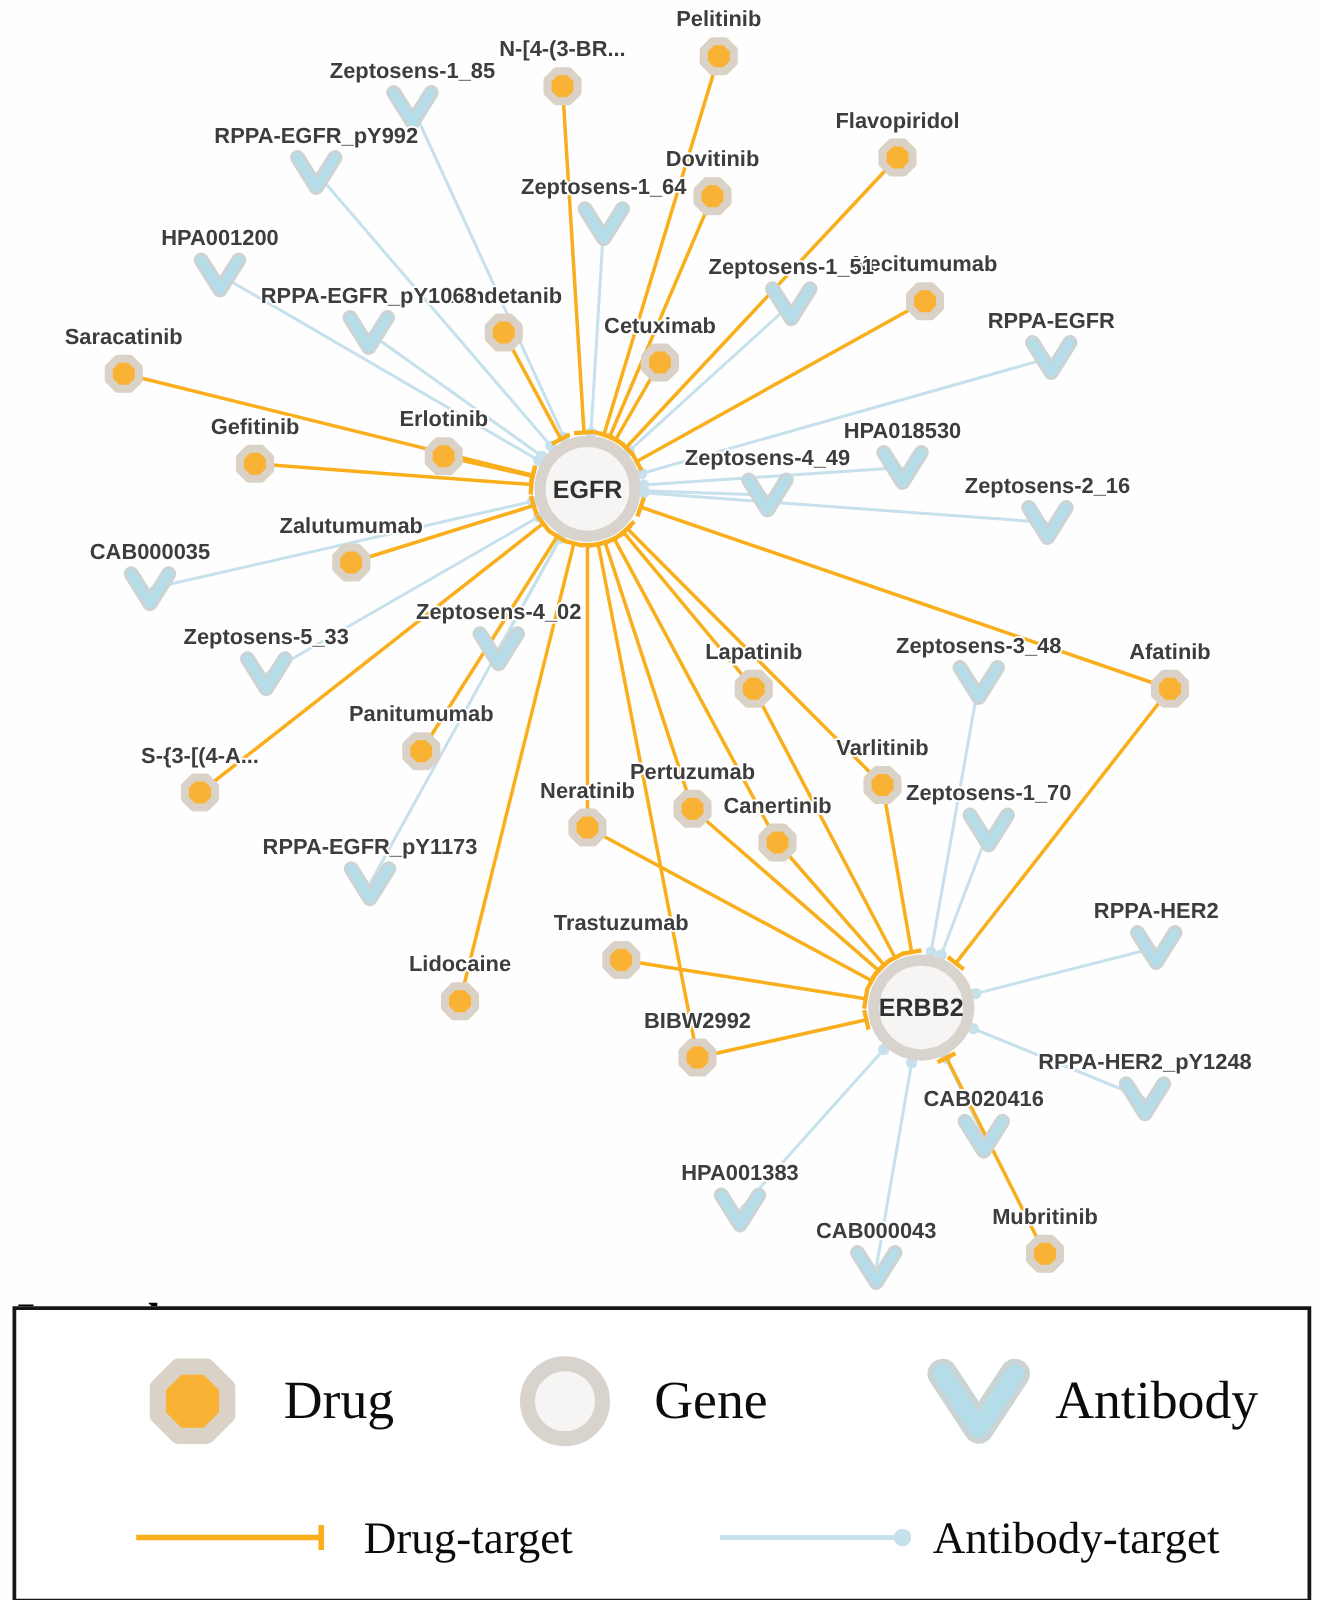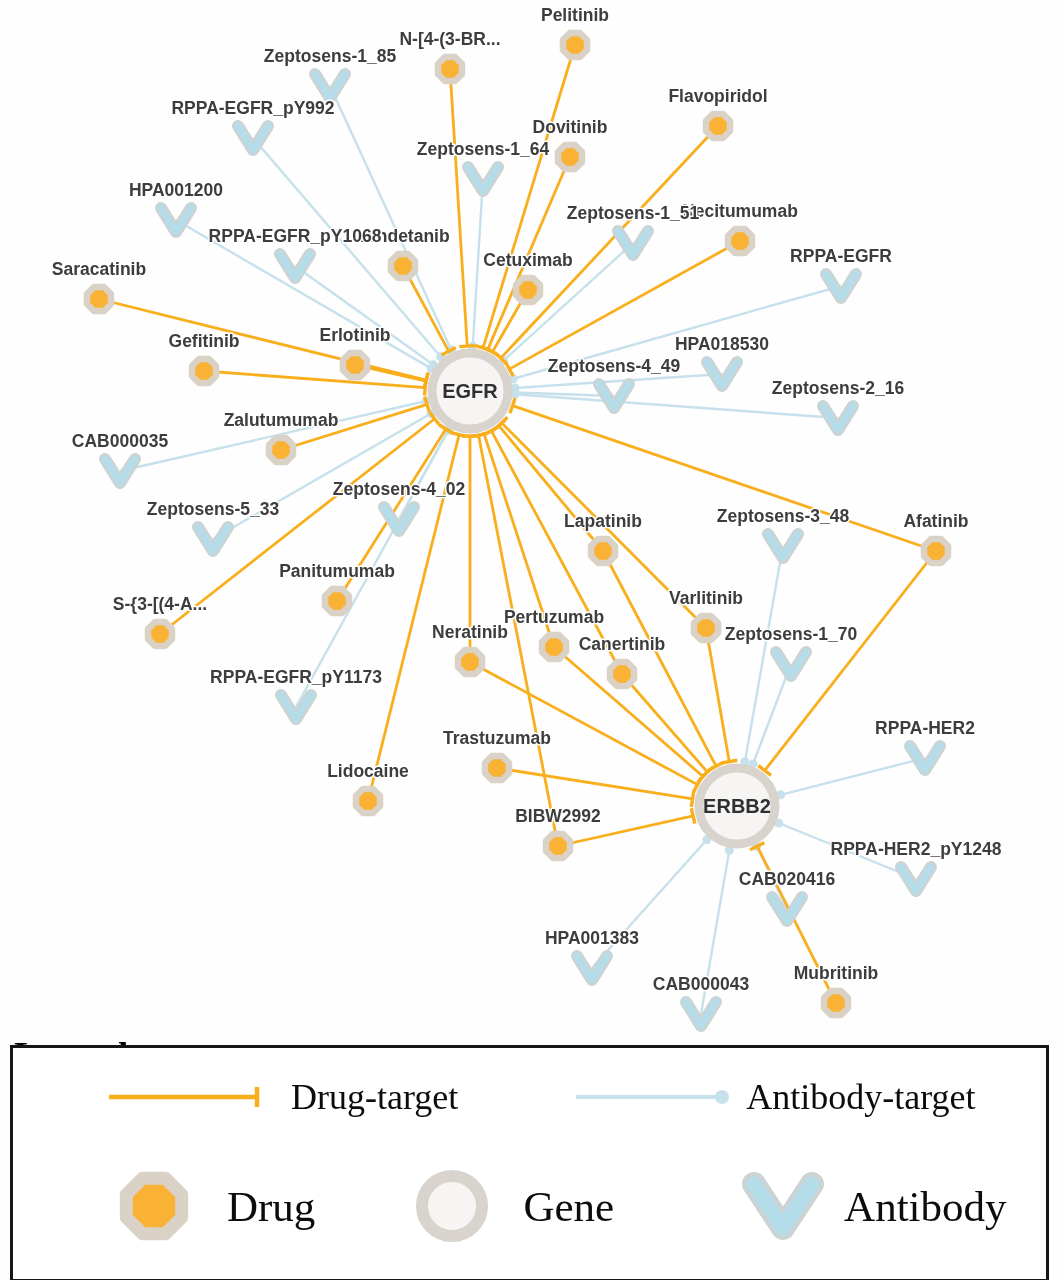--- a/index.html
+++ b/index.html
@@ -447,46 +447,46 @@
         <text x="787" y="885" text-anchor="middle" class="node-label">CAB020416</text>
         <text x="592" y="944" text-anchor="middle" class="node-label">HPA001383</text>
         <text x="701" y="990" text-anchor="middle" class="node-label">CAB000043</text>
       </g>
     </svg>
 
   <div class="legend-title">Legend</div>
 
   <div class="legend-box">
 
+    <div class="legend-row row-nodes">
+      <svg class="legend-icon" width="90" height="90">
+        <polygon points="72.7,56.5 56.5,72.7 33.5,72.7 17.3,56.5 17.3,33.5 33.5,17.3 56.5,17.3 72.7,33.5" fill="#F9B233" stroke="#DAD2C6" stroke-width="13" stroke-linejoin="round"></polygon>
+      </svg>
+      <span class="lbl drug-lbl">Drug</span>
+
+      <svg class="legend-icon" width="90" height="90">
+        <circle cx="45" cy="45" r="30" fill="#F6F5F3" stroke="#D8D3CD" stroke-width="12"></circle>
+      </svg>
+      <span class="lbl gene-lbl">Gene</span>
+
+      <svg class="legend-icon" width="90" height="84">
+        <path d="M 16 20 L 45 64 L 74 20" fill="none" stroke="#CBD3D4" stroke-width="24" stroke-linecap="round" stroke-linejoin="round"></path>
+        <path d="M 16 20 L 45 64 L 74 20" fill="none" stroke="#B5DDE9" stroke-width="15" stroke-linecap="round" stroke-linejoin="round"></path>
+      </svg>
+      <span class="lbl ab-lbl">Antibody</span>
+    </div>
+
     <div class="legend-row row-edges">
       <svg class="legend-icon" width="170" height="26">
         <line x1="4" y1="13" x2="152" y2="13" stroke="#F9AE1C" stroke-width="4.5"></line>
         <line x1="152" y1="3" x2="152" y2="23" stroke="#F9AE1C" stroke-width="4.5"></line>
       </svg>
       <span class="lbl dt-lbl">Drug-target</span>
 
       <svg class="legend-icon" width="160" height="26">
         <line x1="2" y1="13" x2="142" y2="13" stroke="#C6E1EB" stroke-width="4"></line>
         <circle cx="148" cy="13" r="7" fill="#C6E1EB"></circle>
       </svg>
       <span class="lbl at-lbl">Antibody-target</span>
     </div>
 
-    <div class="legend-row row-nodes">
-      <svg class="legend-icon" width="90" height="90">
-        <polygon points="72.7,56.5 56.5,72.7 33.5,72.7 17.3,56.5 17.3,33.5 33.5,17.3 56.5,17.3 72.7,33.5" fill="#F9B233" stroke="#DAD2C6" stroke-width="13" stroke-linejoin="round"></polygon>
-      </svg>
-      <span class="lbl drug-lbl">Drug</span>
-
-      <svg class="legend-icon" width="90" height="90">
-        <circle cx="45" cy="45" r="30" fill="#F6F5F3" stroke="#D8D3CD" stroke-width="12"></circle>
-      </svg>
-      <span class="lbl gene-lbl">Gene</span>
-
-      <svg class="legend-icon" width="90" height="84">
-        <path d="M 16 20 L 45 64 L 74 20" fill="none" stroke="#CBD3D4" stroke-width="24" stroke-linecap="round" stroke-linejoin="round"></path>
-        <path d="M 16 20 L 45 64 L 74 20" fill="none" stroke="#B5DDE9" stroke-width="15" stroke-linecap="round" stroke-linejoin="round"></path>
-      </svg>
-      <span class="lbl ab-lbl">Antibody</span>
-    </div>
-
   </div>
 </div>
 
 </body></html>

